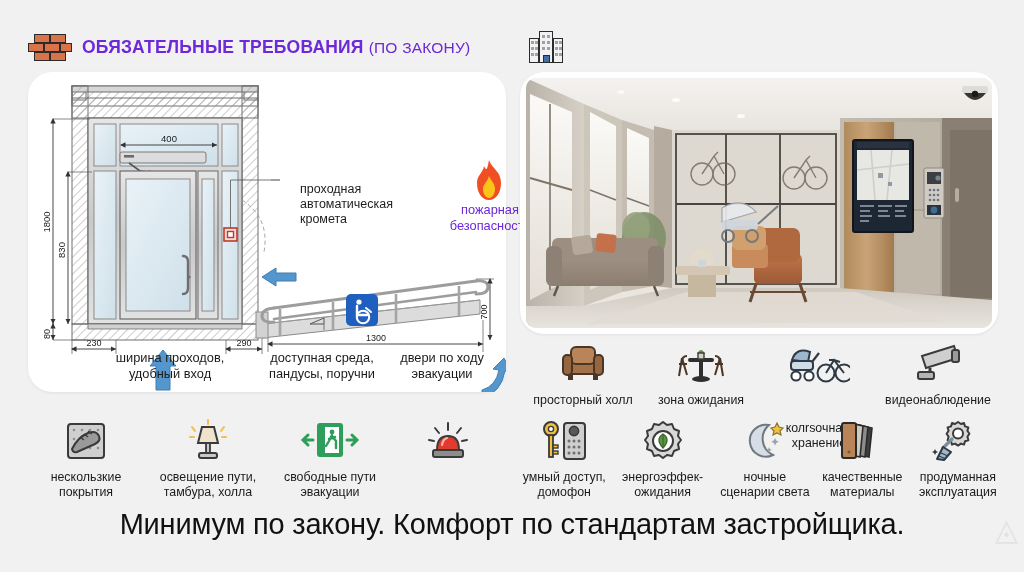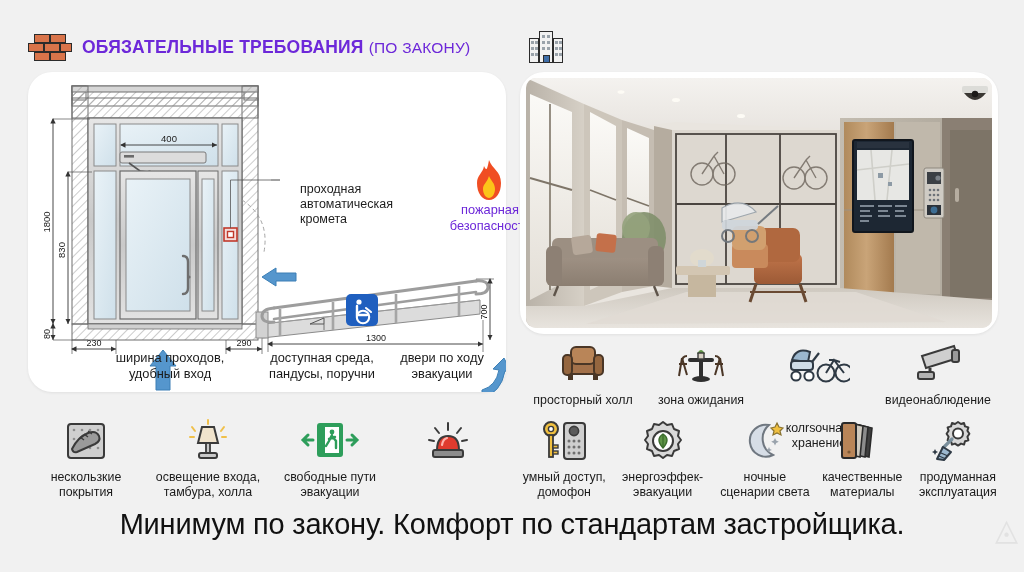--- a/index.html
+++ b/index.html
@@ -552,21 +552,21 @@
           <rect x="14" y="34" width="18" height="5" rx="2" fill="#c9c9c9" stroke="#3a3a3a" stroke-width="2"></rect>
           <g stroke="#f0c04a" stroke-width="2" stroke-linecap="round">
             <line x1="7" y1="8" x2="10" y2="12"></line>
               <line x1="5" y1="18" x2="9" y2="18"></line>
             <line x1="39" y1="8" x2="36" y2="12"></line>
               <line x1="41" y1="18" x2="37" y2="18"></line>
             <line x1="23" y1="1" x2="23" y2="5"></line>
           </g>
         </svg>
       </div>
-      <div class="icolbl">освещение входа,
+      <div class="icolbl">освещение пути,
 тамбура, холла</div>
     </div>
 
     <div class="icocell" style="width:120px;">
       <div class="icobox">
         <svg width="62" height="44" viewBox="0 0 62 44">
           <rect x="19" y="5" width="24" height="32" rx="2" fill="#2e9e5b" stroke="#2e9e5b" stroke-width="2"></rect>
           <path d="M26,8 L40,8 L40,34 L26,34 Z" fill="#ffffff"></path>
           <circle cx="33" cy="13" r="2.4" fill="#2e9e5b"></circle>
           <path d="M33,16 L30,22 L27,27 M33,17 L37,22 L37,29 M30,20 L36,18" stroke="#2e9e5b" stroke-width="2.4" fill="none" stroke-linecap="round"></path>
@@ -628,21 +628,21 @@
     <div class="icocell" style="width:104px;">
       <div class="icobox">
         <svg width="46" height="44" viewBox="0 0 46 44">
           <path d="M23,3 l4,3 l5,-1 l2,5 l5,2 l-1,5 l3,4 l-3,4 l1,5 l-5,2 l-2,5 l-5,-1 l-4,3 l-4,-3 l-5,1 l-2,-5 l-5,-2 l1,-5 l-3,-4 l3,-4 l-1,-5 l5,-2 l2,-5 l5,1 z" fill="#d8d8d8" stroke="#3a3a3a" stroke-width="2" stroke-linejoin="round"></path>
           <circle cx="23" cy="22" r="10" fill="#ffffff" stroke="#3a3a3a" stroke-width="2"></circle>
           <path d="M23,15 q8,5 0,14 q-8,-9 0,-14 z" fill="#5f9447" stroke="#3a6b2c" stroke-width="1.4"></path>
           <line x1="23" y1="16" x2="23" y2="29" stroke="#3a6b2c" stroke-width="1.2"></line>
         </svg>
       </div>
       <div class="icolbl">энергоэффек-
-эвакуации</div>
+ожидания</div>
     </div>
 
     <div class="icocell" style="width:108px;">
       <div class="icobox">
         <svg width="46" height="44" viewBox="0 0 46 44">
           <path d="M27,6 a16,16 0 1,0 4,30 a18,18 0 0,1 -4,-30 z" fill="#d6dde6" stroke="#6f7780" stroke-width="2"></path>
           <path d="M35,4 l2,4 l4,1 l-3,3 l1,4 l-4,-2 l-4,2 l1,-4 l-3,-3 l4,-1 z" fill="#f0c040" stroke="#8a7330" stroke-width="1.2"></path>
           <path d="M33,19 l1.2,2.6 l2.6,1.2 l-2.6,1.2 l-1.2,2.6 l-1.2,-2.6 l-2.6,-1.2 l2.6,-1.2 z" fill="#9aa3ac"></path>
           <path d="M27,28 l.9,2 l2,.9 l-2,.9 l-.9,2 l-.9,-2 l-2,-.9 l2,-.9 z" fill="#9aa3ac"></path>
         </svg>

